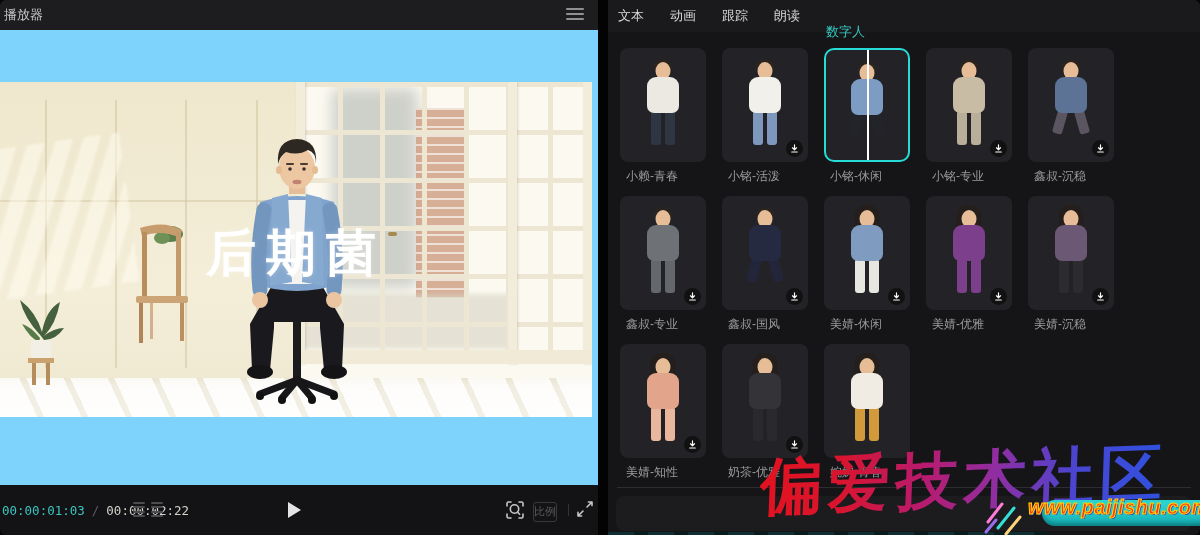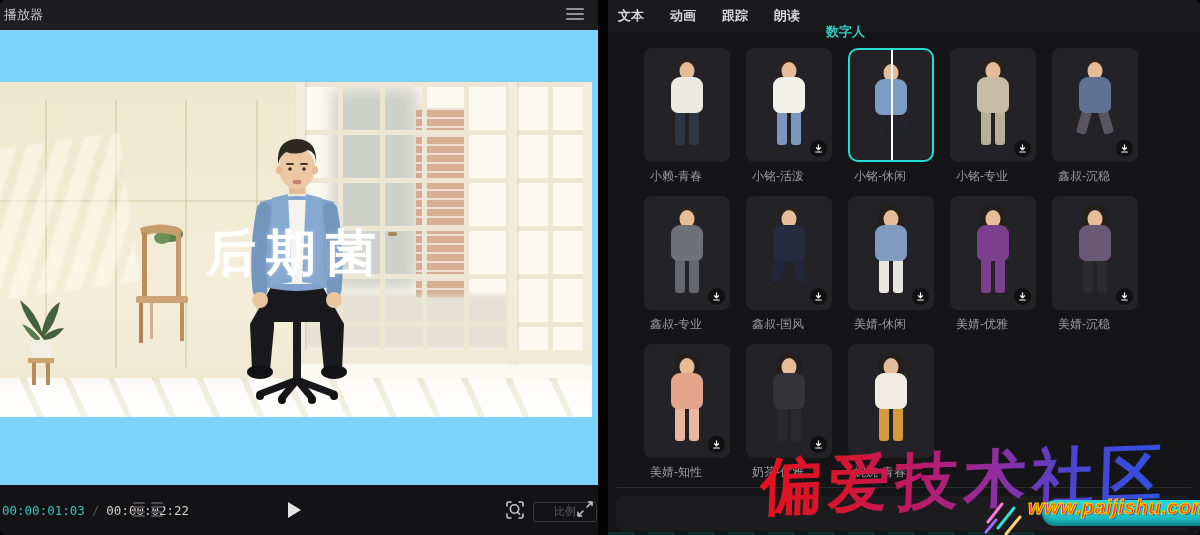--- a/index.html
+++ b/index.html
@@ -63,35 +63,35 @@
   .t-cur { color:#3cc4bd; }
   .t-sep { color:#5c5c5e; padding:0 7px; }
   .t-tot { color:#d5d2cb; }
   .list-icons { position:absolute; left:133px; top:17px; display:flex; gap:6px; }
   .list-ic { width:12px; height:15px; display:flex; flex-direction:column; justify-content:space-between; cursor:pointer; }
   .list-ic i { display:block; height:2px; background:#4c4c4f; border-radius:1px; }
   .play-btn { position:absolute; left:288px; top:17px; width:0; height:0; cursor:pointer;
               border-left:13px solid #e4e4e4; border-top:8px solid transparent; border-bottom:8px solid transparent; }
   .focus-icon { position:absolute; left:505px; top:15px; cursor:pointer; }
   .ratio-btn { position:absolute; left:533px; top:17px; font-size:11px; color:#5b5b5e;
-               border:1px solid #39393c; border-radius:3px; padding:1px 20px 2px; cursor:pointer; }
+               border:1px solid #39393c; border-radius:3px; padding:1px 0 2px; cursor:pointer; }
   .ctrl-div { position:absolute; left:568px; top:19px; width:1px; height:12px; background:#343437; }
   .expand-icon { position:absolute; left:576px; top:15px; cursor:pointer; }
 
   
   #right-panel { position:absolute; left:608px; top:0; width:592px; height:535px; background:#151518; }
   #tab-bar { position:absolute; left:0; top:0; width:592px; height:32px; background:#1a1a1d;
              display:flex; align-items:center; padding-left:10px; gap:26px; }
-  .tab { font-size:13px; color:#d6d6d8; cursor:pointer; font-weight:700; }
+  .tab { font-size:13px; color:#d6d6d8; cursor:pointer; font-weight:400; }
   .tab.active { color:#35c9be;margin-top:32px; }
 
   #grid-wrap { position:absolute; left:0; top:32px; width:592px; height:456px; }
   #cards { position:absolute; left:12px; top:16px; display:grid;
            grid-template-columns:repeat(5,86px); column-gap:16px; row-gap:13px; }
-  .cell { width:64px;margin-left:24px; }
+  .cell { width:64px; }
   .card { position:relative; width:86px; height:114px; background:#232327; border-radius:8px;
           overflow:hidden; cursor:pointer; }
   .card.selected { border:2px solid #25dcd6; border-radius:10px; }
   .clabel { margin-top:6px; height:15px; text-align:center; font-size:12px; color:#9b9b9e; }
 
   
   .hair { position:absolute; left:50%; transform:translateX(-50%); z-index:2; background:#2a2420; }
   .hair.m { top:11px; width:19px; height:12px; border-radius:9px 9px 5px 5px; }
   .hair.f { top:9px; width:25px; height:33px; border-radius:11px 11px 7px 7px; background:#241f1c; }
   .head { position:absolute; left:50%; transform:translateX(-50%); top:14px; width:15px; height:18px;

